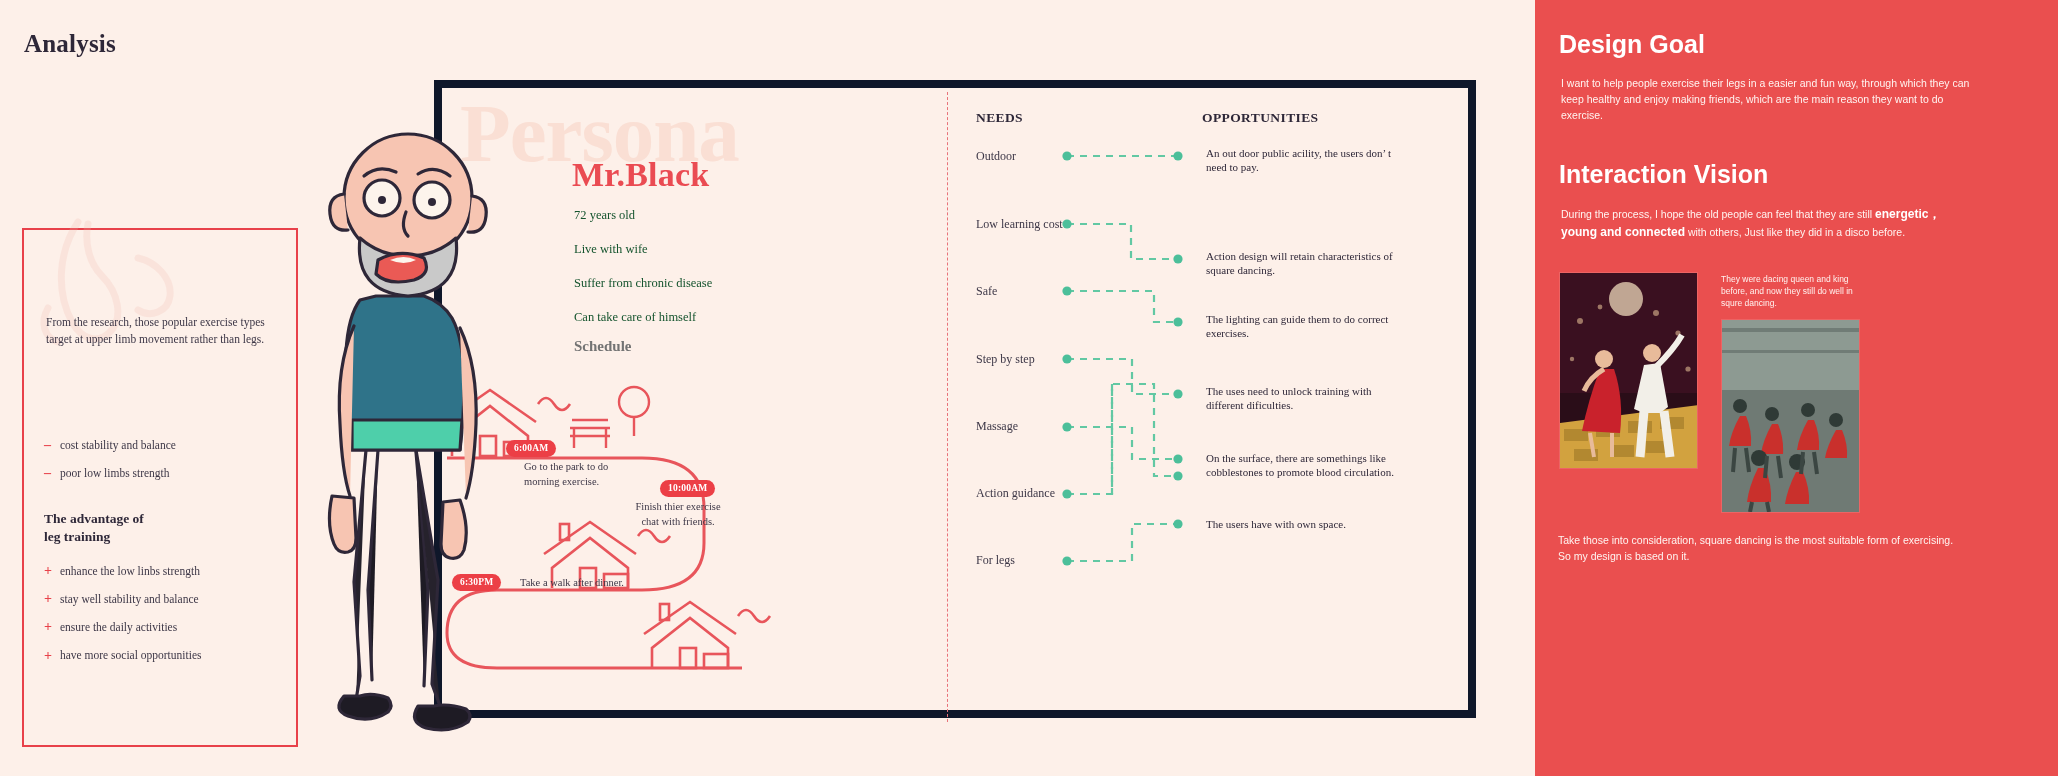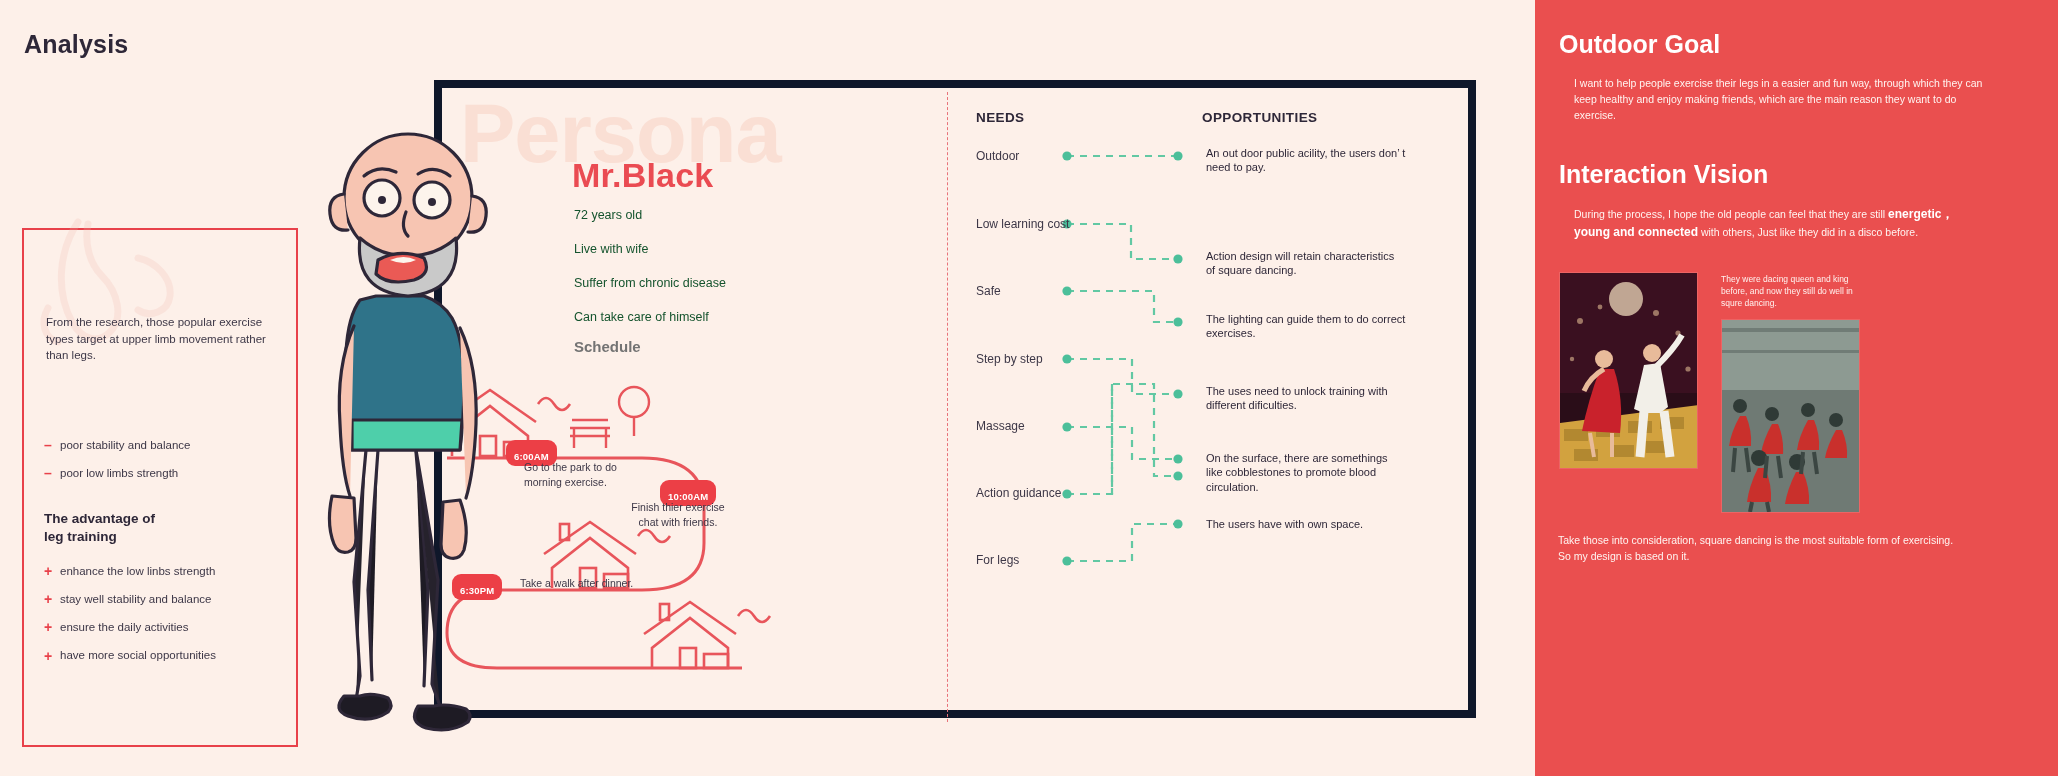--- a/index.html
+++ b/index.html
@@ -10,20 +10,21 @@
     overflow: hidden;
   }
   .page { position: relative; width: 2058px; height: 776px; display: flex; }
 
   
   .left-region {
     position: relative;
     width: 1535px; height: 746px;
     background: #fdf0e9;
     flex: 0 0 1535px;
+    font-family: Liberation Serif, serif;
   }
 
   .analysis-title {
     position: absolute; left: 24px; top: 30px;
     font-size: 25px; font-weight: bold; color: #2e2738;
     letter-spacing: .2px;
   }
 
   
   .info-card {
@@ -99,21 +100,21 @@
 
   
   .schedule-area {
     position: absolute; left: 0px; top: 280px;
     width: 505px; height: 350px;
   }
   .time-pill {
     position: absolute;
     background: #ec3f46; color: #ffffff;
     font-size: 9.5px; font-weight: bold;
-    padding: 11px 8px 4px; border-radius: 9px;
+    padding: 3px 8px 4px; border-radius: 9px;
     letter-spacing: .2px; white-space: nowrap;
   }
   .sched-text {
     position: absolute;
     font-size: 10.5px; color: #3d3747; line-height: 1.4;
     white-space: pre-line;
   }
 
   
   .no-panel { position: absolute; left: 522px; top: 6px; width: 515px; height: 620px; }
@@ -140,21 +141,21 @@
     background: #ea4f4f;
     color: #ffffff;
   }
   .r-title {
     position: absolute; left: 24px;
     font-size: 25px; font-weight: bold; color: #ffffff;
   }
   .r-title-goal { top: 30px; }
   .r-title-vision { top: 160px; }
   .r-body {
-    position: absolute; left: 39px; width: 412px;
+    position: absolute; left: 26px; width: 412px;
     font-size: 10.5px; line-height: 1.5; color: #fff4f1;
   }
   .r-body-goal { top: 76px; }
   .r-body-vision { top: 205px; }
   .r-body-vision b { font-weight: bold; color: #ffffff; font-size: 12px; }
 
   .photo {
     position: absolute; overflow: hidden;
     border: 1px solid rgba(255,255,255,.12);
   }
@@ -184,21 +185,21 @@
         <path d="M100 46 C118 50 134 66 132 84 C130 100 112 106 100 98" fill="none" stroke="#f0b9ae" stroke-width="7" stroke-linecap="round"></path>
         <path d="M10 96 C2 110 6 126 20 130" fill="none" stroke="#f0b9ae" stroke-width="7" stroke-linecap="round"></path>
       </svg>
 
       <div class="research-note">From the research, those popular exercise types target at upper limb movement rather than legs.</div>
 
 
       <div class="bullet-list list-dis">
         <div class="bullet-item">
           <span class="mk">–</span>
-          <span>poor stability and balance</span>
+          <span>cost stability and balance</span>
         </div>
         <div class="bullet-item">
           <span class="mk">–</span>
           <span>poor low limbs strength</span>
         </div>
       </div>
 
       <div class="adv-head head-adv" style="white-space:pre-line">The advantage of
  leg training</div>
 
@@ -387,21 +388,21 @@
           <path d="M40 118 q-6 54 48 58 q54 -4 48 -58 q-20 18 -48 18 q-28 0 -48 -18 z" fill="#c9c9c9"></path>
 
           <path d="M58 140 q22 -12 46 -2 q8 16 -10 22 q-26 6 -38 -6 z" fill="#ea5a55"></path>
           <path d="M70 140 q14 -6 26 0 q-12 6 -26 0 z" fill="#fdf4ec" stroke="none"></path>
         </g>
       </svg>
     </div>
   </div>
 
   <div class="right-region">
-    <div class="r-title r-title-goal">Outdoor Goal</div>
+    <div class="r-title r-title-goal">Design Goal</div>
     <div class="r-body r-body-goal">I want to help people exercise their legs in a easier and fun way, through which they can keep healthy and enjoy making friends, which are the main reason they want to do exercise.</div>
 
     <div class="r-title r-title-vision">Interaction Vision</div>
     <div class="r-body r-body-vision"><span>During the process, I hope the old people can feel that they are still </span><b>energetic，young and connected</b><span> with others, Just like they did in a disco before.</span></div>
 
     <div class="photo photo-disco">
       <svg width="139" height="197" viewBox="0 0 139 197">
         <rect width="139" height="197" fill="#2a0d18"></rect>
         <rect y="0" width="139" height="120" fill="#3a1020"></rect>
         <circle cx="66" cy="26" r="17" fill="#d8c1a8" opacity=".85"></circle>

